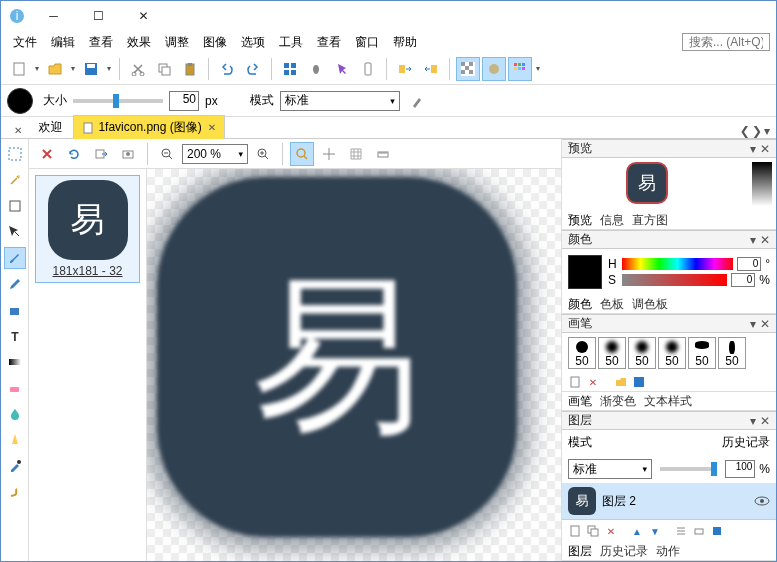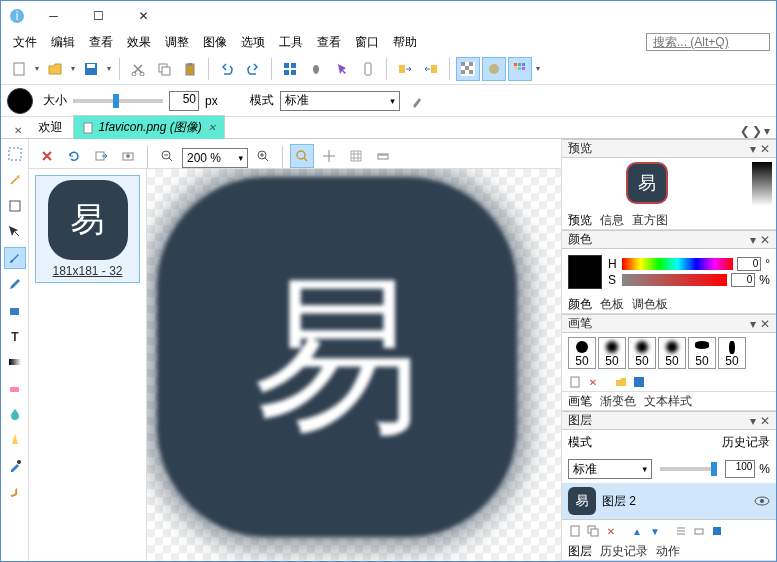--- a/index.html
+++ b/index.html
@@ -3,44 +3,44 @@
 <meta charset="utf-8">
 <style>
 * { box-sizing: border-box; margin: 0; padding: 0; font-family: "Microsoft YaHei", "Segoe UI", sans-serif; font-size: 12px; }
 body { width: 777px; height: 562px; background: #fff; display: flex; flex-direction: column; border: 1px solid #5a8cc7; overflow: hidden; }
 .titlebar { height: 30px; display: flex; align-items: center; padding: 0 0 0 8px; background: #fff; }
 .titlebar .app-icon { width: 16px; height: 16px; margin-right: 6px; }
 .titlebar .title { flex: 1; color: #333; }
 .titlebar .winbtn { width: 45px; height: 30px; display: flex; align-items: center; justify-content: center; color: #222; }
 .menubar { height: 22px; display: flex; align-items: center; padding: 0 6px; gap: 2px; }
 .menubar .menuitem { padding: 2px 6px; }
-.menubar .search { margin-left: auto; border: 1px solid #999; padding: 1px 6px; color: #888; width: 124px; height: 18px; text-decoration: underline; }
+.menubar .search { margin-left: auto; border: 1px solid #999; padding: 1px 6px; color: #888; width: 88px; height: 18px; }
 .toolbar1 { height: 32px; display: flex; align-items: center; padding: 0 6px; gap: 2px; border-bottom: 1px solid #ddd; }
 .tbtn { width: 24px; height: 24px; display: flex; align-items: center; justify-content: center; border: 1px solid transparent; }
 .tbtn.toggled { background: #bde0ff; border: 1px solid #7fbce9; }
 .sep { width: 1px; height: 22px; background: #ccc; margin: 0 4px; }
 .dd { width: 8px; height: 24px; display:flex; align-items:center; justify-content:center; color:#555; font-size:8px; }
 .toolbar2 { height: 32px; display: flex; align-items: center; padding: 0 6px; gap: 6px; border-bottom: 1px solid #ddd; }
 .swatch-big { width: 26px; height: 26px; background: #000; border-radius: 50%; border: 1px solid #333; }
 .size-label { margin-left: 4px; }
 .slider { width: 90px; height: 4px; background: #ccc; position: relative; }
 .slider .thumb { position: absolute; left: 40px; top: -5px; width: 6px; height: 14px; background: #2b90d9; }
 .numbox { width: 30px; height: 20px; border: 1px solid #7a7a7a; text-align: right; padding-right: 2px; }
 .modebox { width: 120px; height: 20px; border: 1px solid #7a7a7a; display: flex; align-items: center; padding: 0 4px; justify-content: space-between; }
 .tabs-row { height: 22px; display: flex; align-items: flex-end; padding: 0 6px; border-bottom: 1px solid #ccc; gap: 2px; }
 .tab { display: flex; align-items: center; gap: 4px; padding: 3px 8px; border: 1px solid transparent; border-bottom: none; position: relative; top: 1px; }
-.tab.active { background: #5eead4; border-color: #ccc; font-style: italic; }
+.tab.active { background: #fde047; border-color: #ccc; }
 .tab .x { color: #555; font-size: 10px; margin-left: 2px; }
 .tabs-row .nav { margin-left: auto; display: flex; gap: 2px; font-size: 10px; color: #555; }
 .main { flex: 1; display: flex; min-height: 0; }
 .ltoolbox { width: 28px; background: #fff; border-right: 1px solid #ddd; display: flex; flex-direction: column; align-items: center; gap: 4px; padding-top: 4px; }
 .ltool { width: 22px; height: 22px; display: flex; align-items: center; justify-content: center; border: 1px solid transparent; }
 .ltool.selected { background: #bde0ff; border: 1px solid #7fbce9; }
 .center { flex: 1; display: flex; flex-direction: column; min-width: 0; }
-.center-tb { height: 30px; display: flex; align-items: flex-end; padding: 0 6px; gap: 3px; border-bottom: 1px solid #ddd; }
+.center-tb { height: 30px; display: flex; align-items: center; padding: 0 6px; gap: 3px; border-bottom: 1px solid #ddd; }
 .zoombox { width: 66px; height: 20px; border: 1px solid #7a7a7a; display: flex; align-items: center; padding: 0 4px; justify-content: space-between; }
 .center-body { flex: 1; display: flex; min-height: 0; }
 .thumb-col { width: 118px; border-right: 1px solid #ddd; padding: 6px; }
 .thumbcard { border: 1px solid #7fbce9; background: #e8f3fd; padding: 4px; display: flex; flex-direction: column; align-items: center; gap: 4px; }
 .thumbcard .mini { width: 80px; height: 80px; background: #2f4050; border-radius: 24px; display: flex; align-items: center; justify-content: center; color: #fff; font-size: 34px; }
 .thumbcard .cap { color: #333; text-decoration: underline; }
 .canvas-wrap { flex: 1; overflow: hidden; background-image: linear-gradient(45deg,#eee 25%,transparent 25%,transparent 75%,#eee 75%,#eee),linear-gradient(45deg,#eee 25%,transparent 25%,transparent 75%,#eee 75%,#eee); background-size: 16px 16px; background-position: 0 0, 8px 8px; position: relative; }
 .icon-big { position: absolute; left: 10px; top: 8px; width: 360px; height: 360px; background: #2f4050; border-radius: 110px; display: flex; align-items: center; justify-content: center; color: #fff; font-size: 170px; filter: blur(2px); box-shadow: 0 0 24px 12px rgba(47,64,80,0.5); }
 .rpanel { width: 215px; border-left: 1px solid #ddd; display: flex; flex-direction: column; overflow: hidden; }
 .panel-h { height: 20px; background: #f4f4f4; border-top: 1px solid #ccc; border-bottom: 1px solid #ccc; display: flex; align-items: center; padding: 0 6px; justify-content: space-between; }

